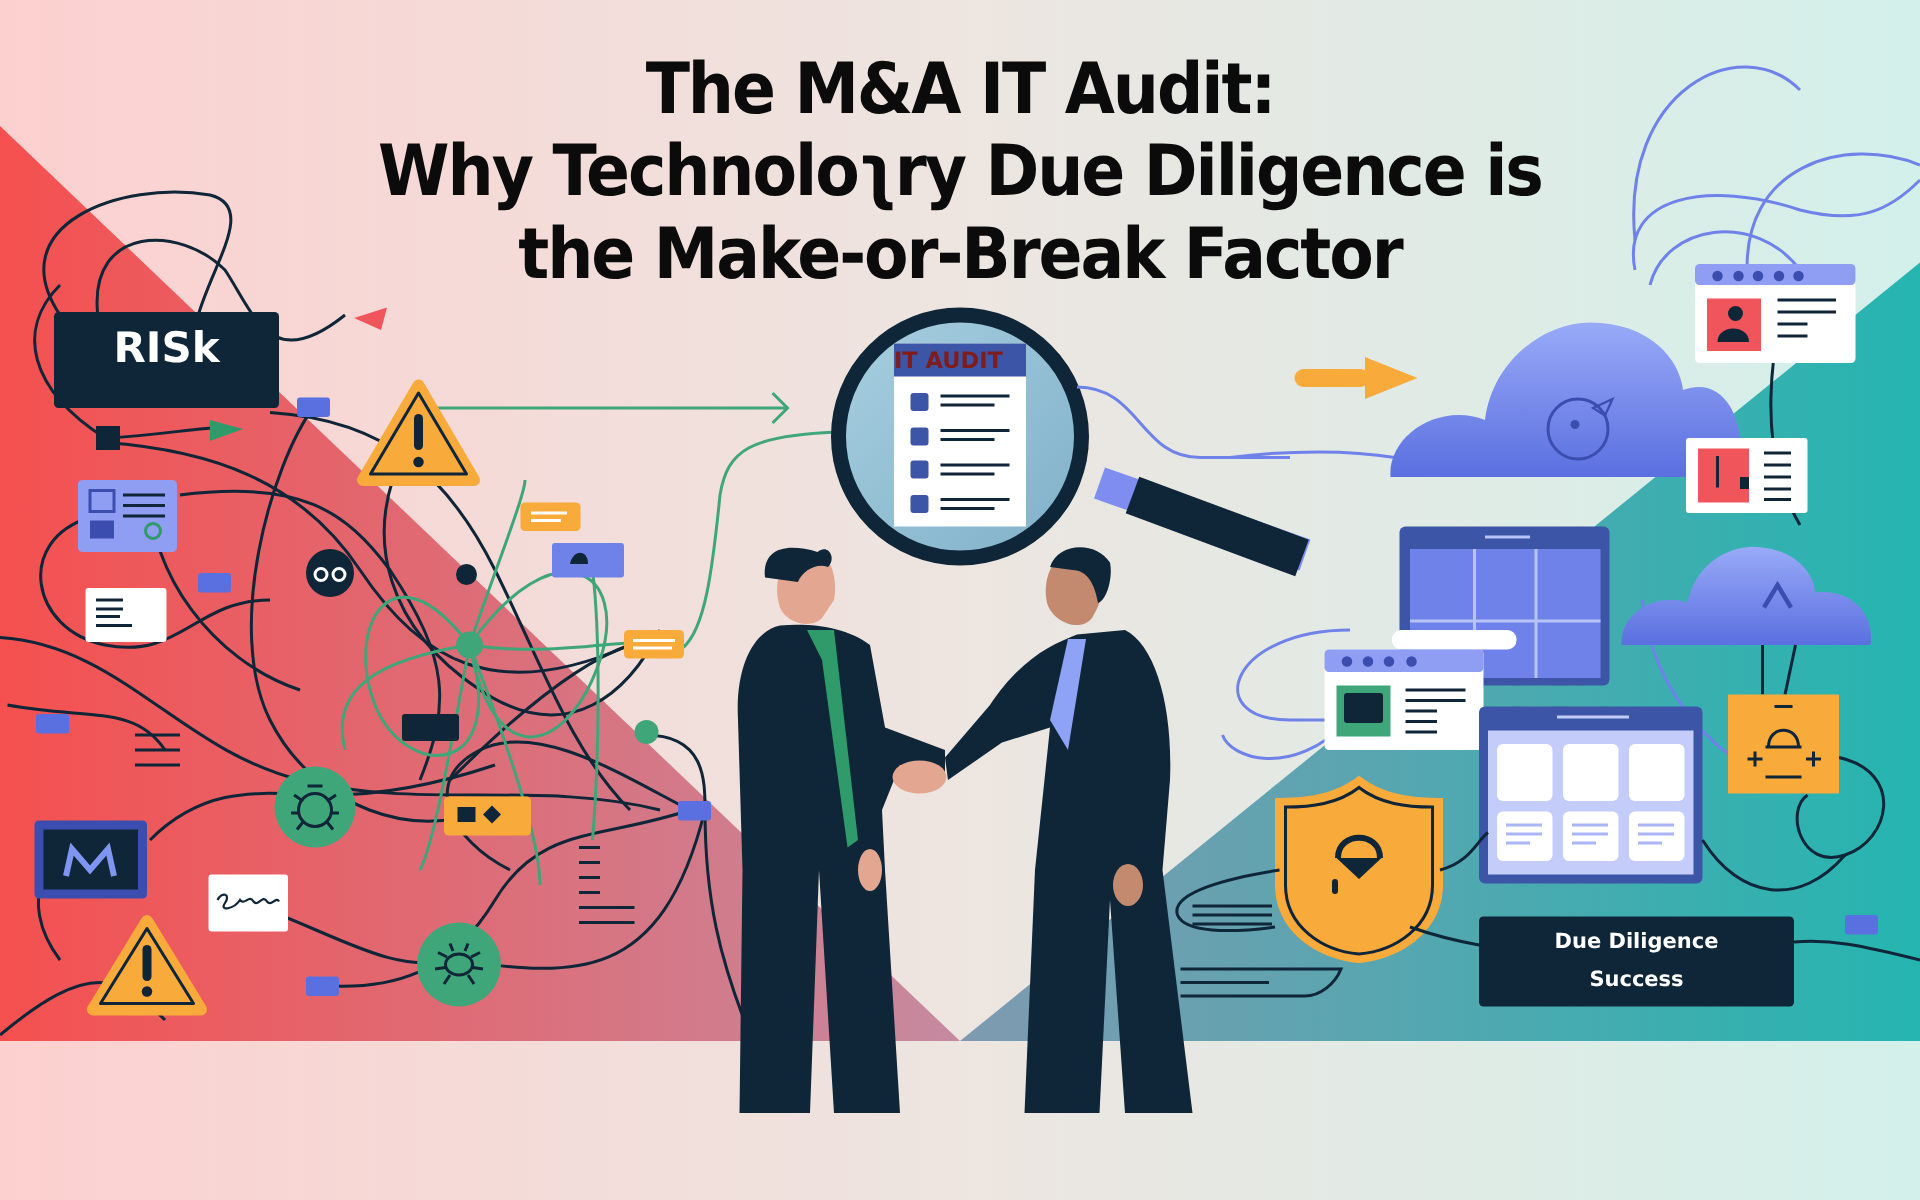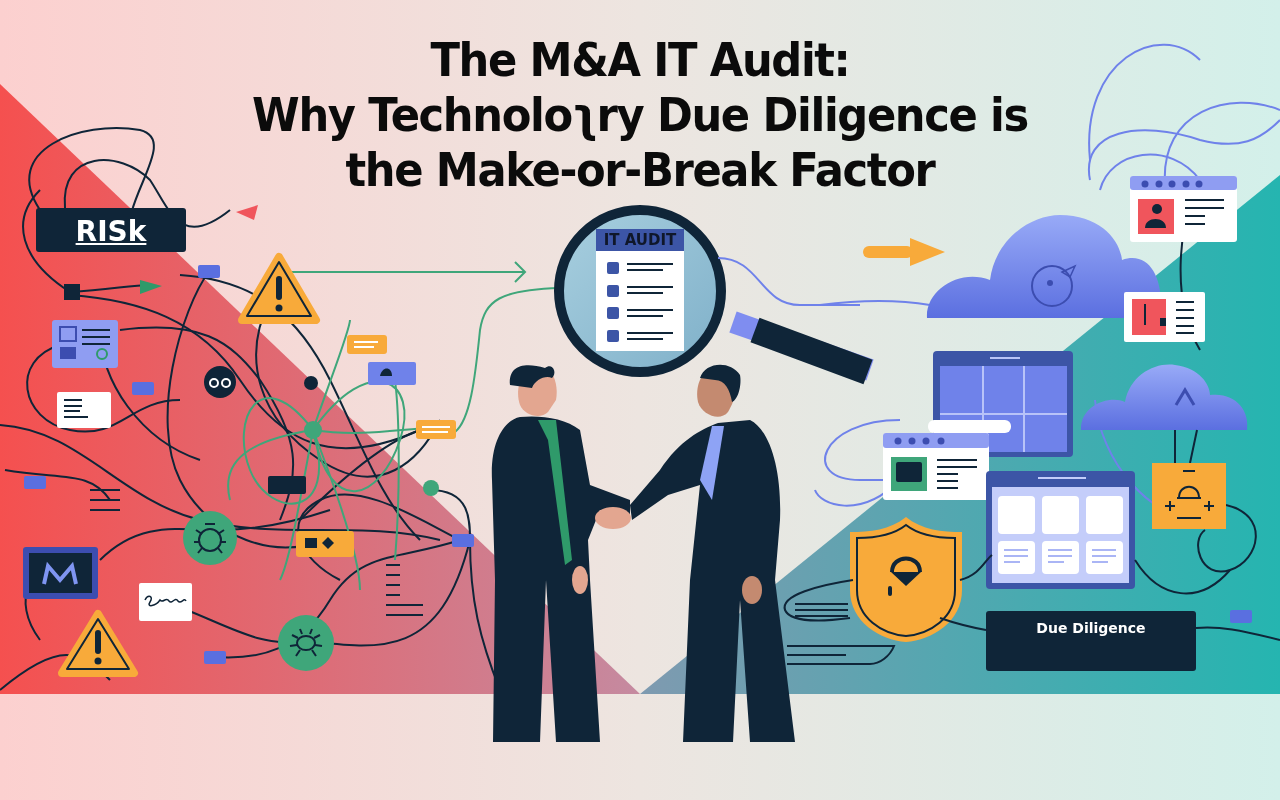--- a/index.html
+++ b/index.html
@@ -5,25 +5,25 @@
   html, body { margin:0; padding:0; }
   body { width:1280px; height:800px; overflow:hidden; position:relative;
          font-family:"Liberation Sans", sans-serif; }
   #stage { position:absolute; left:0; top:0; width:1280px; height:800px; }
   .title { position:absolute; left:0; top:32px; width:1280px; text-align:center;
            font-family:"DejaVu Sans", sans-serif; font-weight:bold; color:#0b0b0b;
            font-size:47px; line-height:55px; letter-spacing:-1.5px; transform:scaleX(0.92); }
   .title div { white-space:nowrap; }
   .lbl { position:absolute; background:#0f2538; color:#fff; font-weight:bold;
          font-family:"DejaVu Sans", sans-serif; border-radius:3px; text-align:center; }
-  .risk { left:36px; top:208px; width:150px; height:44px; font-size:28px; line-height:48px;text-decoration:underline; }
+  .risk { left:36px; top:208px; width:150px; height:64px; font-size:28px; line-height:48px; }
   .dd { left:986px; top:611px; width:210px; height:60px; font-size:14px; line-height:25px;
         padding-top:5px; box-sizing:border-box; }
   .audit-hdr { position:absolute; left:596px; top:229px; width:88px; height:22px;
-               color:#0f172a; font-weight:bold; font-size:15px; text-align:center; line-height:22px;
+               color:#7f1d1d; font-weight:bold; font-size:15px; text-align:left; line-height:22px;
                font-family:"DejaVu Sans", sans-serif; }
 </style>
 </head>
 <body>
 
 <div id="stage">
 <svg width="1280" height="800" viewBox="0 0 1280 800" xmlns="http://www.w3.org/2000/svg">
   <defs>
     <linearGradient id="bg" x1="0" x2="1" y1="0" y2="0">
       <stop offset="0" stop-color="#fcd0cf"></stop>
@@ -398,13 +398,14 @@
   <div>Why Technoloʅry Due Diligence is</div>
   <div>the Make-or-Break Factor</div>
 </div>
 
 <div class="lbl risk">RISk</div>
 
 <div class="audit-hdr">IT AUDIT</div>
 
 <div class="lbl dd">
   <div>Due Diligence</div>
+  <div>Success</div>
 </div>
 
 </body></html>

